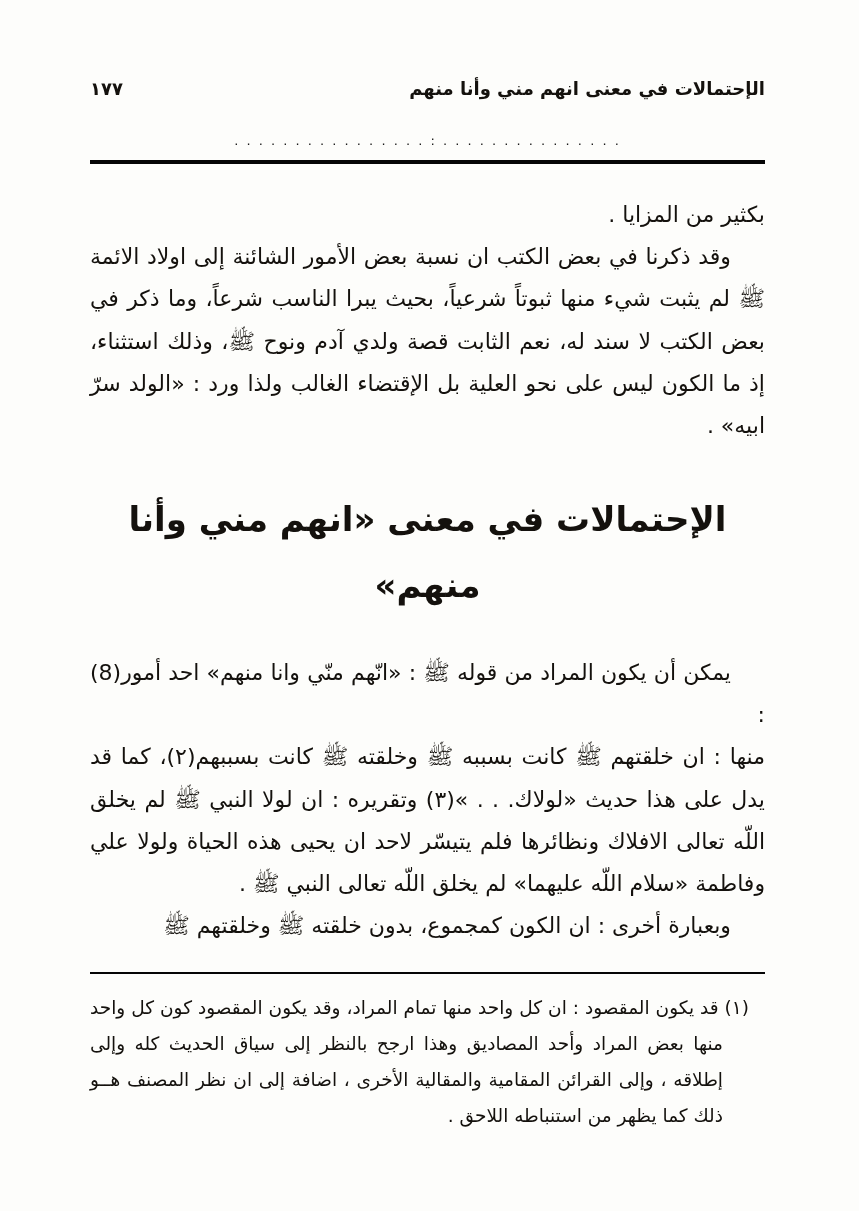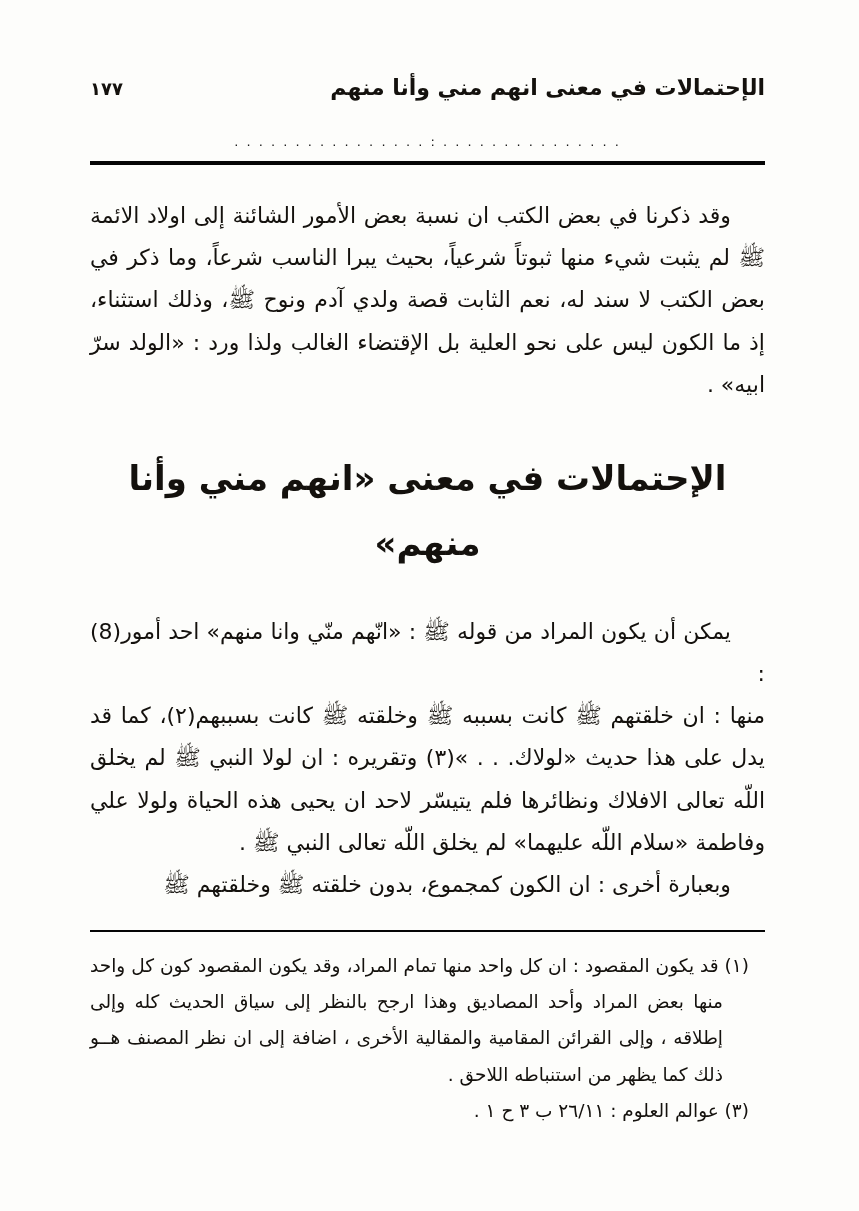--- a/index.html
+++ b/index.html
@@ -19,21 +19,21 @@
     padding: 30px 94px 0 90px;
     overflow: hidden;
   }
   .page-header {
     display: flex;
     justify-content: space-between;
     align-items: baseline;
   }
   .running-title {
     font-weight: bold;
-    font-size: 22px;
+    font-size: 18px;
     letter-spacing: 0.2px;
   }
   .page-number {
     font-weight: bold;
     font-size: 18px;
     margin-top: 48px;
   }
   .dotted-line {
     direction: ltr;
     text-align: center;
@@ -93,33 +93,33 @@
     <div class="running-title">الإحتمالات في معنى انهم مني وأنا منهم</div>
     <div class="page-number">١٧٧</div>
   </header>
 
   <div class="dotted-line">. . . . . . . . . . . . . . . . : . . . . . . . . . . . . . . .</div>
 
   <div class="thick-rule"></div>
 
   <main class="body-text">
 
+    <p class="para">بكثير من المزايا .</p>
 
     <p class="para indent">وقد ذكرنا في بعض الكتب ان نسبة بعض الأمور الشائنة إلى اولاد الائمة ﷺ لم يثبت شيء منها ثبوتاً شرعياً، بحيث يبرا الناسب شرعاً، وما ذكر في بعض الكتب لا سند له، نعم الثابت قصة ولدي آدم ونوح ﷺ، وذلك استثناء، إذ ما الكون ليس على نحو العلية بل الإقتضاء الغالب ولذا ورد : «الولد سرّ ابيه» .</p>
 
     <h1 class="section-heading">الإحتمالات في معنى «انهم مني وأنا منهم»</h1>
 
     <p class="para indent">يمكن أن يكون المراد من قوله ﷺ : «انّهم منّي وانا منهم» احد أمور(8) :</p>
 
     <p class="para">منها : ان خلقتهم ﷺ كانت بسببه ﷺ وخلقته ﷺ كانت بسببهم(٢)، كما قد يدل على هذا حديث «لولاك. . . »(٣) وتقريره : ان لولا النبي ﷺ لم يخلق اللّه تعالى الافلاك ونظائرها فلم يتيسّر لاحد ان يحيى هذه الحياة ولولا علي وفاطمة «سلام اللّه عليهما» لم يخلق اللّه تعالى النبي ﷺ .</p>
 
     <p class="para indent">وبعبارة أخرى : ان الكون كمجموع، بدون خلقته ﷺ وخلقتهم ﷺ</p>
 
   </main>
 
   <div class="footnote-rule"></div>
 
   <section class="footnotes">
     <p class="footnote">(١) قد يكون المقصود : ان كل واحد منها تمام المراد، وقد يكون المقصود كون كل واحد منها بعض المراد وأحد المصاديق وهذا ارجح بالنظر إلى سياق الحديث كله وإلى إطلاقه ، وإلى القرائن المقامية والمقالية الأخرى ، اضافة إلى ان نظر المصنف هــو ذلك كما يظهر من استنباطه اللاحق .</p>
-    <p class="footnote">(٣) عوالم العلوم : ٢٦/١١ ب ٣ ح ١ .</p>
   </section>
 
 </div>
 
 </body></html>

